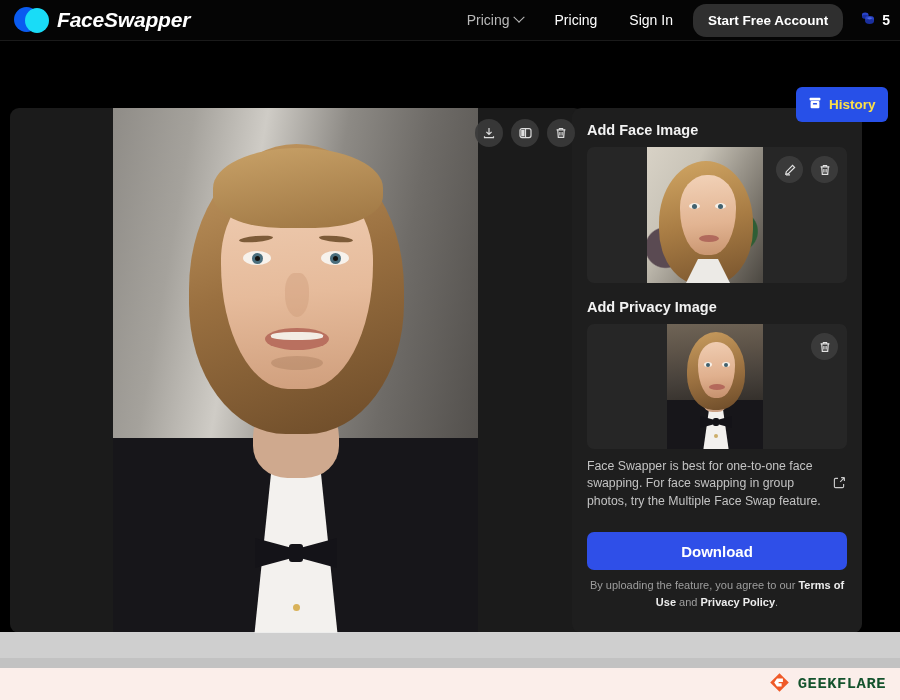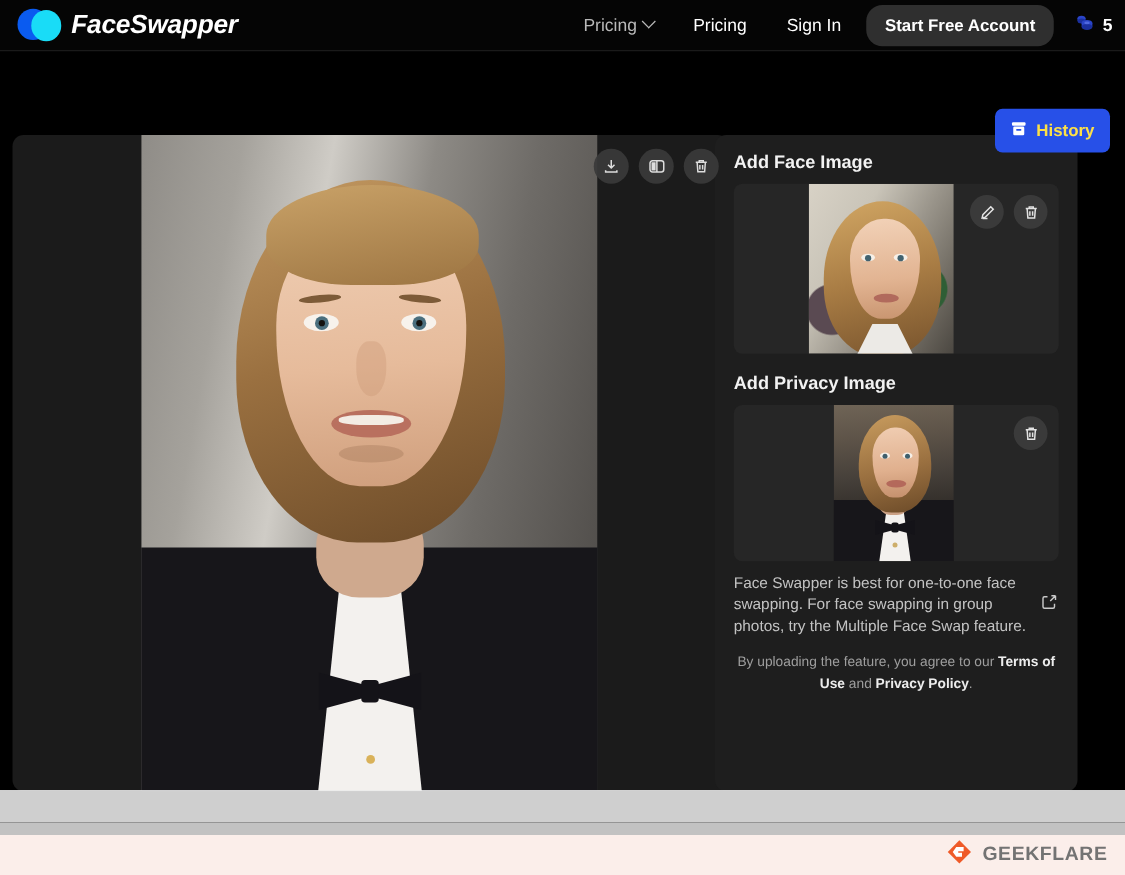--- a/index.html
+++ b/index.html
@@ -83,21 +83,21 @@
     border-radius:7px; overflow:hidden; margin-bottom:16px;
   }
   .drop-zone.target{ height:125px; margin-bottom:9px; }
   .thumb-photo{ position:absolute; top:0; height:100%; overflow:hidden; }
   .thumb-actions{ position:absolute; right:9px; top:9px; display:flex; gap:8px; z-index:4; }
   .thumb-btn{
     width:27px; height:27px; border-radius:50%; background:rgba(60,60,60,0.93);
     display:flex; align-items:center; justify-content:center; cursor:pointer; border:none;
   }
 
-  .helper-row{ display:flex; align-items:center; gap:10px; margin-bottom:12px; }
+  .helper-row{ display:flex; align-items:center; gap:10px; margin-bottom:22px; }
   .helper-text{ font-size:12.3px; line-height:1.42; color:#c3c3c3; flex:1; }
   .ext-link{ cursor:pointer; flex-shrink:0; }
 
   .download-btn{
     width:260px; height:38px; background:#2f4fe8; color:#fff;
     border:none; border-radius:7px; font-size:15px; font-weight:bold;
     font-family:inherit; cursor:pointer; display:block;
   }
   .terms{
     width:260px; margin-top:7px; text-align:center;
@@ -113,21 +113,21 @@
   .scroll-overlay2{
     position:absolute; left:0; top:658px; width:900px; height:10px;
     background:#c2c2c2; z-index:20;
   }
   .footer{
     position:absolute; left:0; top:668px; width:900px; height:32px;
     background:#fbeeea; z-index:21;
     display:flex; align-items:center; justify-content:flex-end;
     padding-right:14px; gap:8px;
   }
-  .gf-name{ font-size:15.5px; font-weight:bold; color:#737373; letter-spacing:0.5px; }
+  .gf-name{ font-size:15.5px; font-weight:bold; color:#14532d; letter-spacing:0.5px;font-family:Liberation Mono, monospace; }
 
   
   .ph{ position:absolute; inset:0; }
   .bg-blur-main{
     background:
       linear-gradient(100deg,#8f8c87 0%,#a5a29c 18%,#cfccc6 34%,#8d8a85 52%,#6e6b67 70%,#4a4744 100%);
   }
   .bg-blur-face{
     background:
       radial-gradient(circle at 78% 62%, #2f5e35 0%, #2f5e35 16%, transparent 17%),
@@ -343,20 +343,21 @@
   <div class="helper-row">
     <div class="helper-text">Face Swapper is best for one-to-one face swapping. For face swapping in group photos, try the Multiple Face Swap feature.</div>
     <span class="ext-link">
       <svg width="15" height="15" viewBox="0 0 15 15" fill="none" stroke="#c9c9c9" stroke-width="1.15">
         <path d="M12.4 2.6v3.3M12.4 2.6H9.1M12.4 2.6L8.2 6.8"></path>
         <path d="M11.6 9v2.4a1.2 1.2 0 0 1-1.2 1.2H3.6a1.2 1.2 0 0 1-1.2-1.2V4.6a1.2 1.2 0 0 1 1.2-1.2H6"></path>
       </svg>
     </span>
   </div>
 
+  <button class="download-btn">Download</button>
 
   <div class="terms">
     <span>By uploading the feature, you agree to our </span><b>Terms of Use</b><span> and </span><b>Privacy Policy</b><span>.</span>
   </div>
 
 </div>
 
 <div class="scroll-overlay"></div>
 <div class="scroll-overlay2"></div>
 

